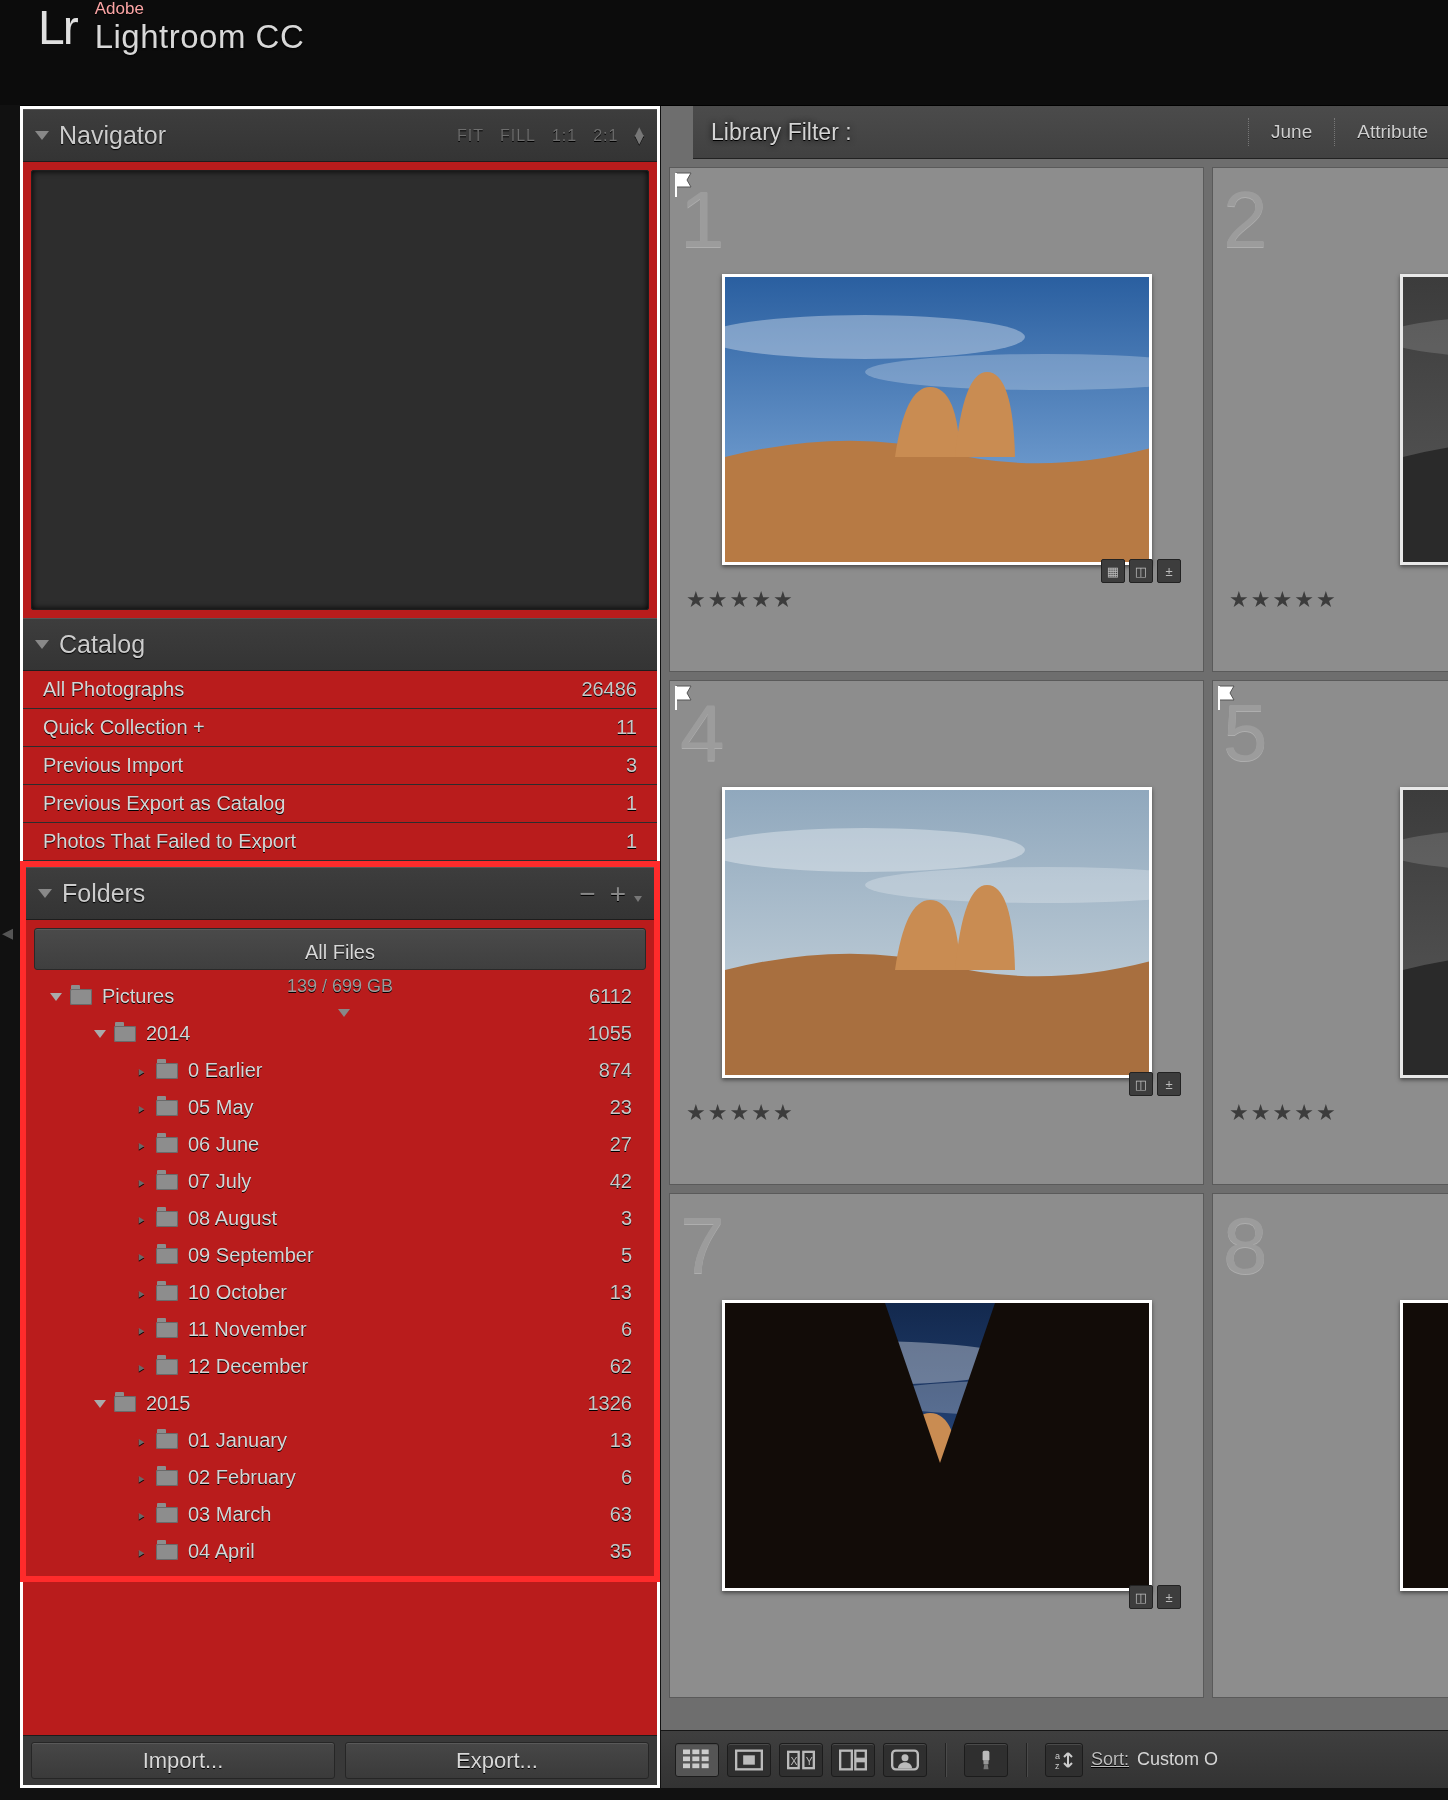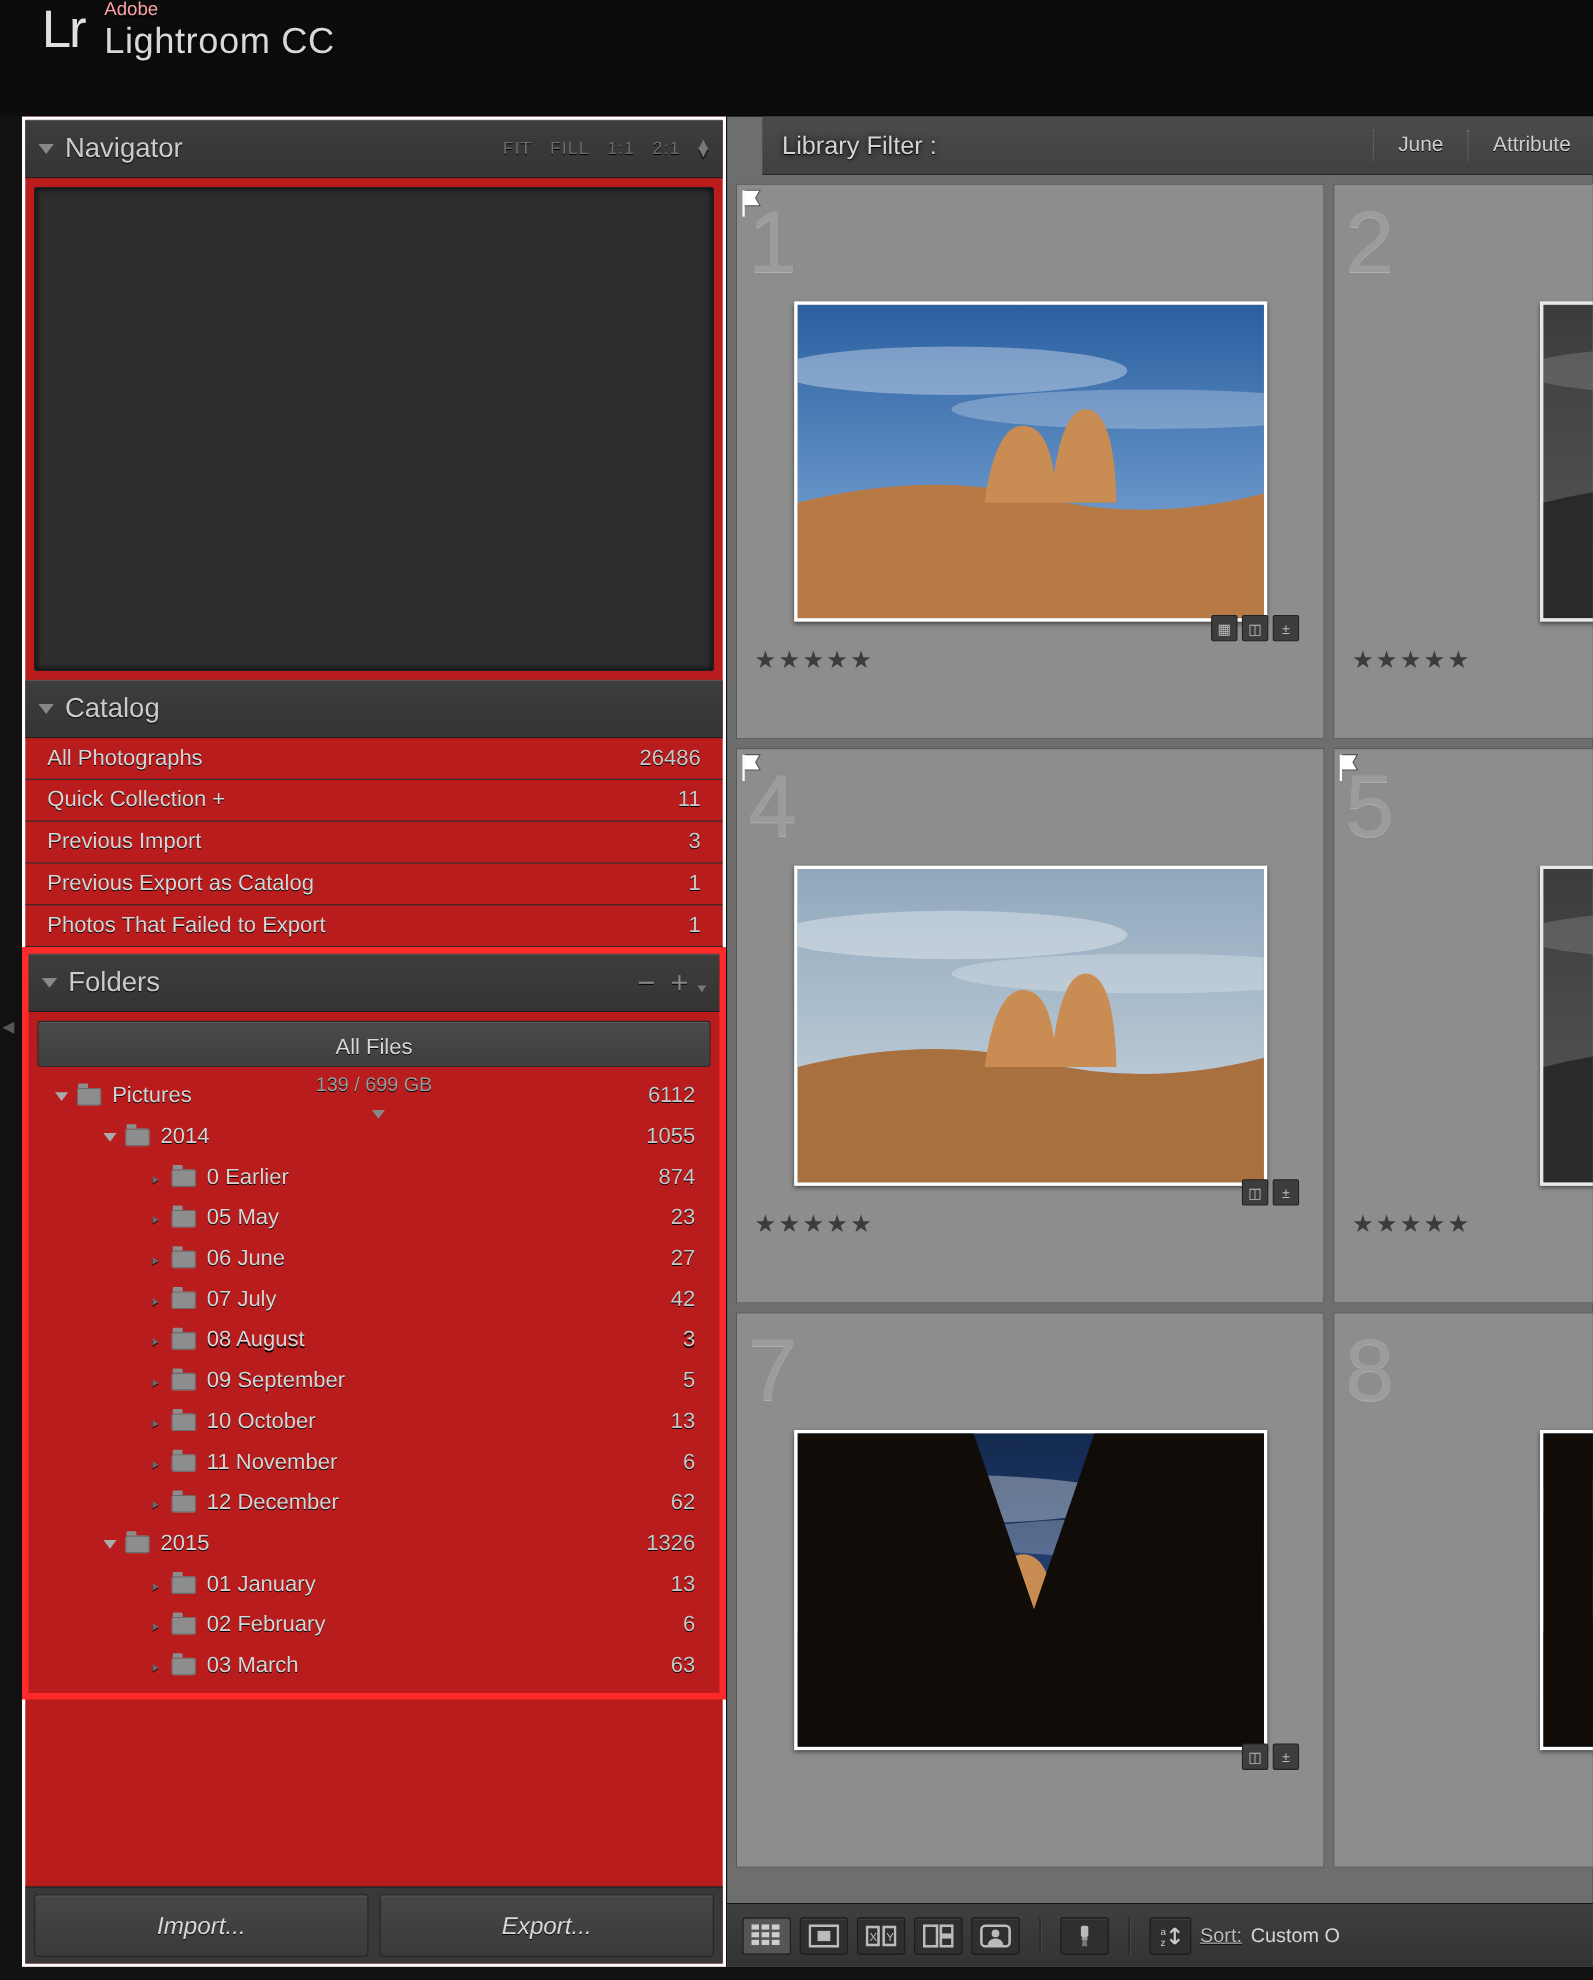--- a/index.html
+++ b/index.html
@@ -49,21 +49,21 @@
   .tree-row .spacer { display:inline-block; }
   .tri-open  { width:0;height:0;border-left:6px solid transparent;border-right:6px solid transparent;border-top:8px solid #aaa; margin-right:8px; }
   .tri-leaf  { width:10px; display:inline-flex; margin-right:8px; }
   .tri-leaf::before{ content:"▸"; color:#6a6a6a; font-size:14px; transform:scaleX(.8); }
   .folder-ico { width:22px; height:16px; background:#8d8d8d; border-radius:2px; position:relative; margin-right:10px; box-shadow:inset 0 0 0 1px #6a6a6a; }
   .folder-ico::before { content:""; position:absolute; top:-4px; left:1px; width:9px; height:4px; background:#8d8d8d; border-radius:1px 1px 0 0; }
   .tree-row .fname { flex:1; white-space:nowrap; overflow:hidden; text-overflow:ellipsis; }
   .tree-row .fcount { color:#c8c8c8; }
 
   
-  .bottom-bar { height:70px; background:#393939; border-top:1px solid #1c1c1c; display:flex; gap:10px; padding:6px 8px;font-style:italic; }
+  .bottom-bar { height:50px; background:#393939; border-top:1px solid #1c1c1c; display:flex; gap:10px; padding:6px 8px; }
   .big-btn { flex:1; background:linear-gradient(#474747,#3a3a3a); border:1px solid #262626; border-radius:3px; display:flex; align-items:center; justify-content:center; font-size:22px; color:#d8d8d8; text-shadow:0 1px 0 #000; box-shadow:inset 0 1px 0 #595959; }
 
   
   .edge-caret { position:absolute; left:2px; top:920px; color:#555; font-size:22px; }
 
   
   .right-col { flex:1; background:#6e6e6e; display:flex; flex-direction:column; min-width:0; border-left:1px solid #111; }
   .filter-bar { height:53px; background:linear-gradient(#4b4b4b,#414141); border-bottom:1px solid #222; display:flex; align-items:center; padding:0 18px; gap:20px;margin-left:32px; }
   .filter-bar .fb-title { font-size:23px; color:#d4d4d4; text-shadow:0 1px 0 #000, 0 0 6px #000; flex:1; }
   .filter-link { font-size:19px; color:#cfcfcf; text-shadow:0 1px 0 #000; padding:0 2px; }
@@ -275,20 +275,27 @@
      <span class="folder-ico"></span>
      <span class="fname">02 February</span>
      <span class="fcount">6</span>
             </div>
             <div class="tree-row">
               <span class="spacer" style="width:112px"></span>
      <span class="tri-leaf"></span>
      <span class="folder-ico"></span>
      <span class="fname">03 March</span>
      <span class="fcount">63</span>
+            </div>
+            <div class="tree-row">
+              <span class="spacer" style="width:112px"></span>
+     <span class="tri-leaf"></span>
+     <span class="folder-ico"></span>
+     <span class="fname">04 April</span>
+     <span class="fcount">35</span>
             </div>
           </div>
       </div>
 
       <div style="flex:1"></div>
 
       <div class="bottom-bar">
         <div class="big-btn">Import...</div>
         <div class="big-btn">Export...</div>
       </div>

